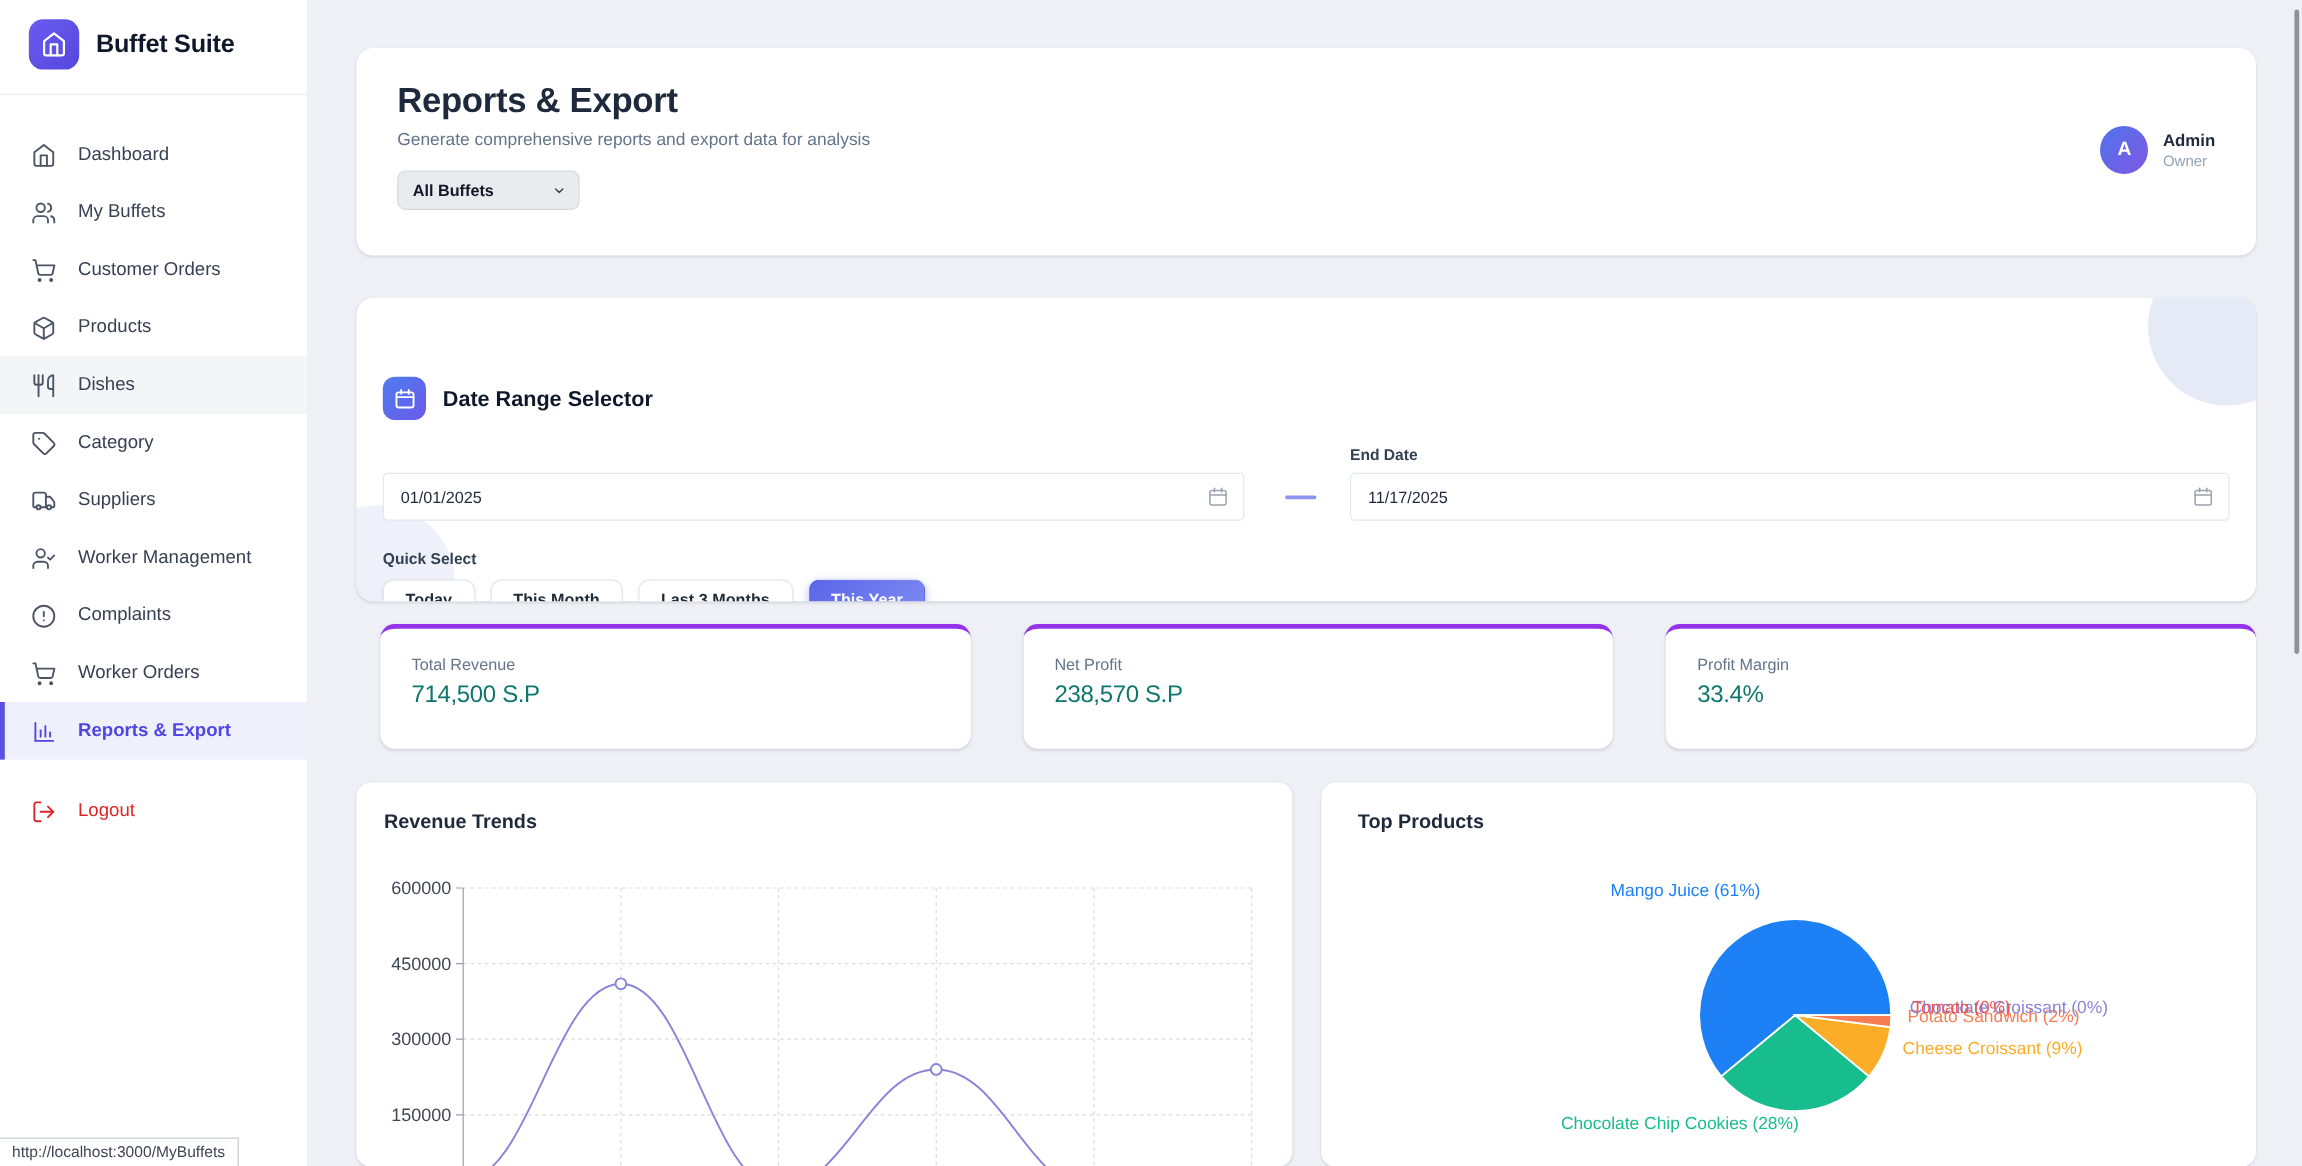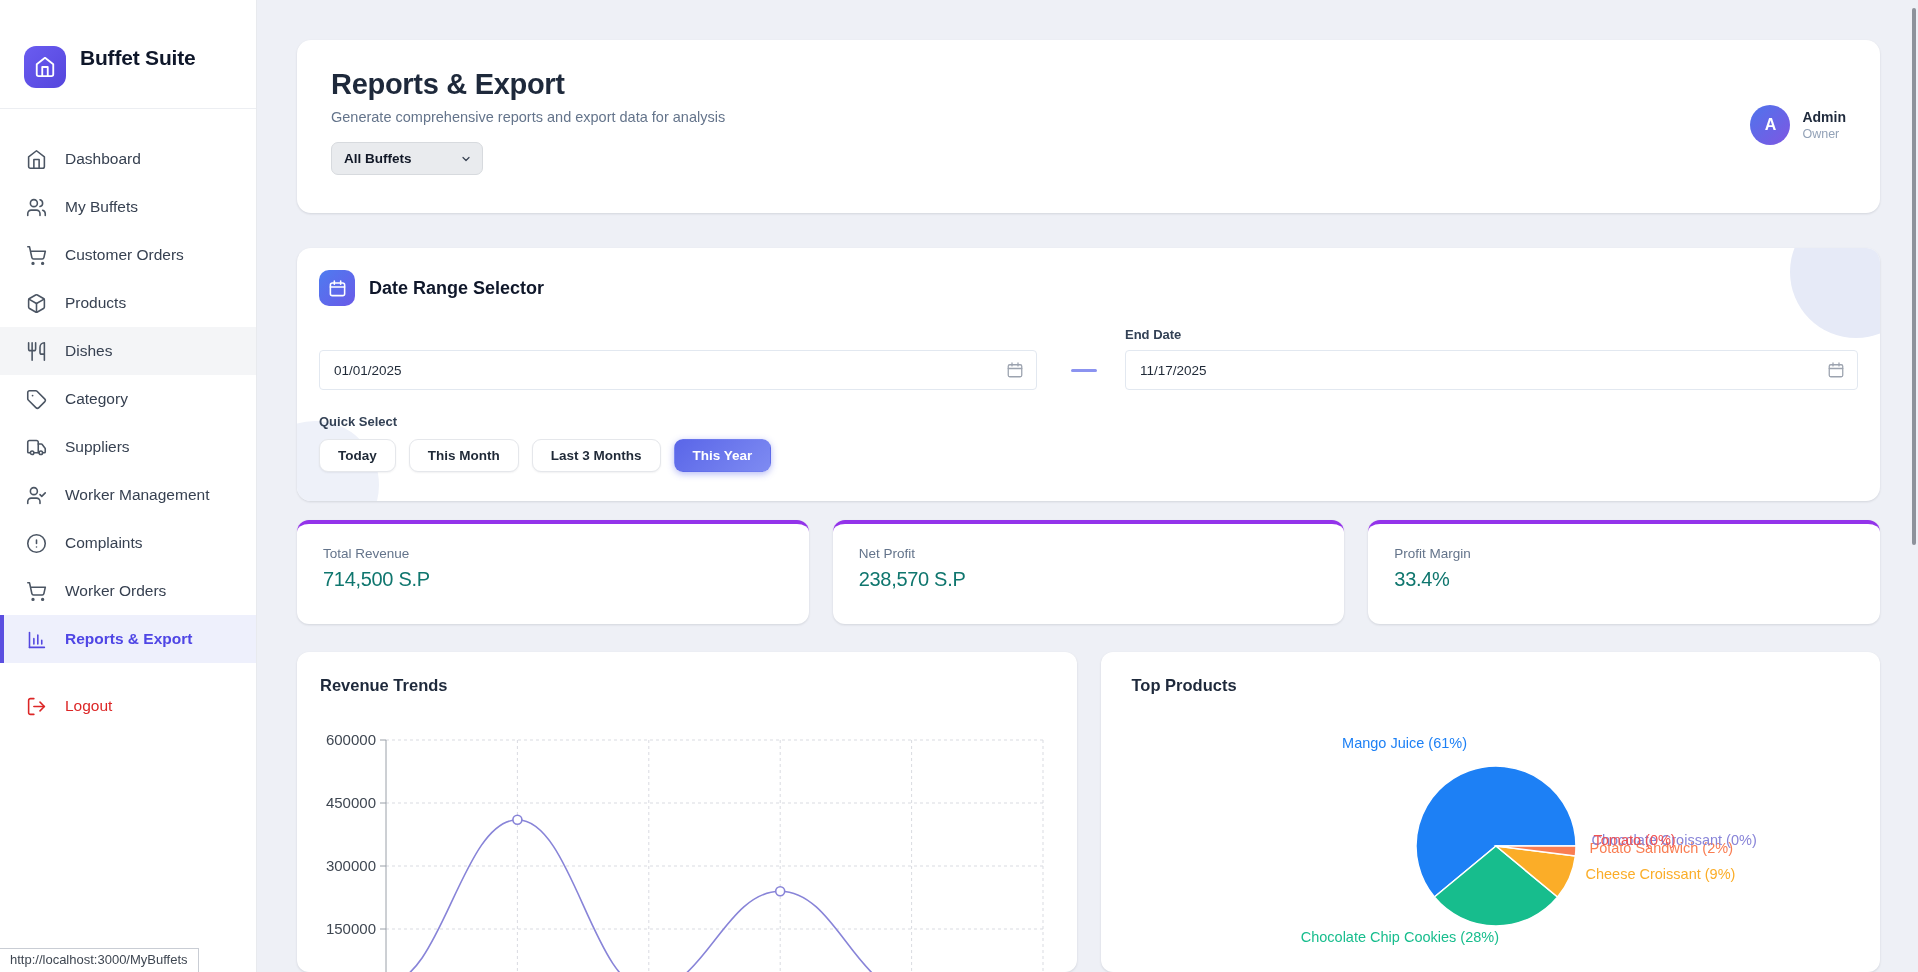--- a/index.html
+++ b/index.html
@@ -1,21 +1,21 @@
 <!DOCTYPE html>
 <html><head>
 <meta charset="utf-8">
 <style>
   * { margin:0; padding:0; box-sizing:border-box; }
   html,body { width:1918px; height:972px; overflow:hidden; }
   body { background:#eef0f6; font-family:"Liberation Sans", sans-serif; position:relative; }
 
   
   .sidebar { position:absolute; left:0; top:0; width:257px; height:972px; background:#fff; border-right:1px solid #e8eaee; z-index:5; }
-  .logo-row { display:flex; align-items:flex-start; gap:14px; padding:16px 24px 20px; border-bottom:1px solid #eceef2;margin-top:30px; }
+  .logo-row { display:flex; align-items:center; gap:14px; padding:16px 24px 20px; border-bottom:1px solid #eceef2; }
   .logo-icon { width:42px; height:42px; border-radius:12px; background:linear-gradient(135deg,#6a5cf0,#5546dd); display:flex; align-items:center; justify-content:center; color:#fff; flex:none; }
   .logo-text { font-size:21px; font-weight:800; color:#0f172a; letter-spacing:-.2px; }
   .nav { padding-top:26px; }
   .nav-item { display:flex; align-items:center; gap:18px; height:48px; padding:0 26px; color:#374151; font-size:15.5px; cursor:pointer; position:relative; }
   .nav-item svg { width:21px; height:21px; color:#4b5563; flex:none; }
   .nav-item.hovered { background:#f4f5f7; }
   .nav-item.active { background:#eef0fc; color:#4f46e5; font-weight:600; }
   .nav-item.active svg { color:#5346e0; }
   .nav-item.active::before { content:''; position:absolute; left:0; top:0; bottom:0; width:4px; background:#5b4fe0; }
   .nav-item.logout { margin-top:19px; color:#dc2626; }
@@ -34,38 +34,38 @@
   .select svg { color:#374151; }
   .user { display:flex; gap:12px; align-items:center; margin-top:64px; height:42px; }
   .avatar { width:40px; height:40px; border-radius:50%; background:linear-gradient(135deg,#4f74ec,#7e57e2); color:#fff; font-weight:700; font-size:16px; display:flex; align-items:center; justify-content:center; }
   .user-name { font-size:14px; font-weight:700; color:#1e293b; }
   .user-role { font-size:12.5px; color:#94a3b8; margin-top:2px; }
 
   
   .date-card { margin-top:35px; height:253px; position:relative; overflow:hidden; padding:22px; }
   .deco-tr { position:absolute; right:-42px; top:-42px; width:132px; height:132px; border-radius:50%; background:#e6eaf7; }
   .deco-bl { position:absolute; left:-46px; bottom:-48px; width:128px; height:128px; border-radius:50%; background:#eef1f9; }
-  .dr-head { display:flex; align-items:center; gap:14px; position:relative; }
+  .dr-head { display:flex; align-items:center; gap:14px; position:relative;margin-top:44px; }
   .dr-icon { width:36px; height:36px; border-radius:10px; background:linear-gradient(135deg,#4e7cf0,#6a5ae8); color:#fff; display:flex; align-items:center; justify-content:center; }
   .dr-title { font-size:18px; font-weight:800; color:#0f172a; }
   .dr-row { display:flex; align-items:flex-end; margin-top:21px; position:relative; }
   .fld-start { width:718px; }
   .fld-end { flex:1; }
   .lbl { font-size:13px; font-weight:600; color:#334155; margin-bottom:8px; }
   .inp { height:40px; border:1.5px solid #e2e8f0; border-radius:4px; display:flex; align-items:center; justify-content:space-between; padding:0 12px 0 14px; font-size:13.5px; color:#1f2937; background:#fff; cursor:text; }
   .inp svg { color:#9ca3af; cursor:pointer; }
   .dash { width:26px; height:3px; background:#8b93f0; border-radius:2px; margin:0 28px 18px 34px; flex:none; }
   .quick-lbl { margin-top:24px; font-size:13px; font-weight:600; color:#334155; position:relative; }
   .quick-row { display:flex; gap:13px; margin-top:10px; position:relative; }
   .qbtn { height:33px; padding:0 18px; background:#fff; border:1px solid #e5e7eb; border-radius:9px; font-size:13.5px; font-weight:700; color:#1f2937; display:flex; align-items:center; box-shadow:0 1px 2px rgba(15,23,42,.06); cursor:pointer; }
   .qbtn.sel { background:linear-gradient(135deg,#5a66e8,#7e8bf2); color:#fff; border:1px solid transparent; box-shadow:0 2px 7px rgba(90,102,232,.45); }
 
   
   .stats-row { display:flex; gap:24px; margin-top:19px; }
-  .stat-card { flex:1; height:104px; background:#fff; border-radius:12px; border-top:4px solid #9333ea; padding:22px 26px; box-shadow:0 1px 3px rgba(15,23,42,.07),0 1px 2px rgba(15,23,42,.05); }
+  .stat-card { flex:1; height:104px; background:#fff; border-radius:12px; border-top:4px solid #9333ea; padding:22px 26px; box-shadow:0 1px 3px rgba(15,23,42,.07),0 1px 2px rgba(15,23,42,.05);margin-left:20px; }
   .stat-label { font-size:13.5px; color:#64748b; }
   .stat-value { margin-top:7px; font-size:20px; font-weight:400; color:#0f766e; letter-spacing:-.3px; }
 
   
   .charts-row { display:flex; gap:24px; margin-top:28px; height:320px; }
   .chart-card { flex:1; background:#fff; border-radius:12px; position:relative; overflow:hidden; box-shadow:0 1px 3px rgba(15,23,42,.07),0 1px 2px rgba(15,23,42,.05); }
   .chart-title { position:absolute; left:23px; top:24px; font-size:16.5px; font-weight:700; color:#1e293b; }
   .chart-title.right { left:31px; }
   #line-svg { position:absolute; left:24px; top:60px; }
   .gl { stroke:#d9dbe1; stroke-width:1; stroke-dasharray:3 3; }

